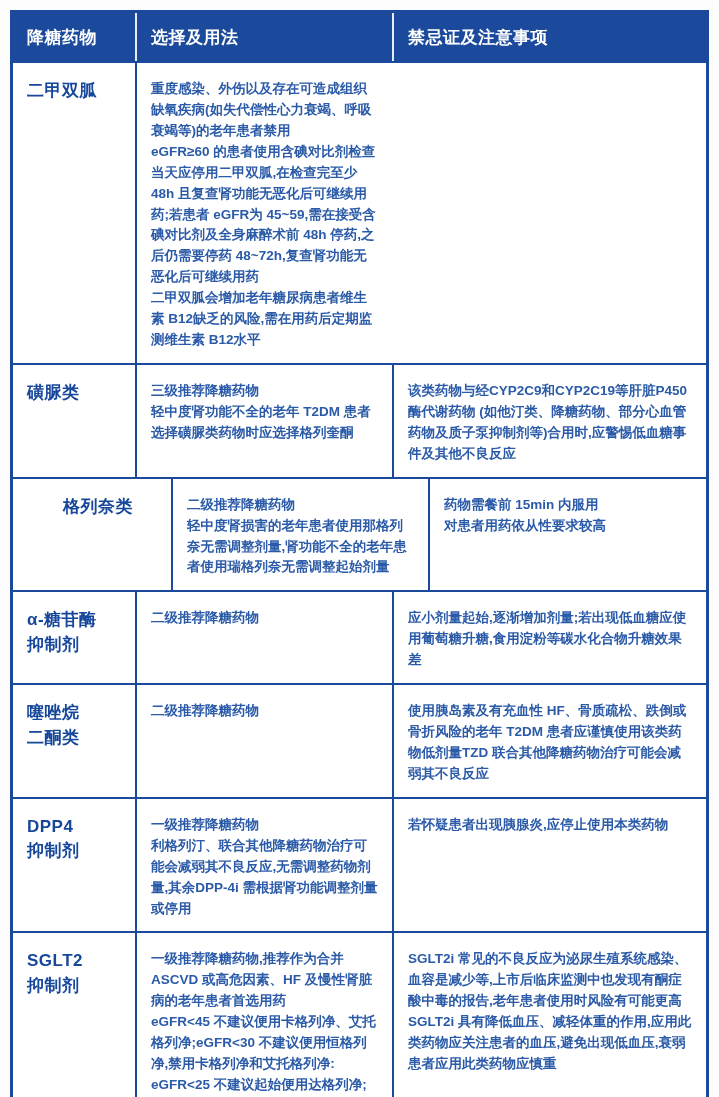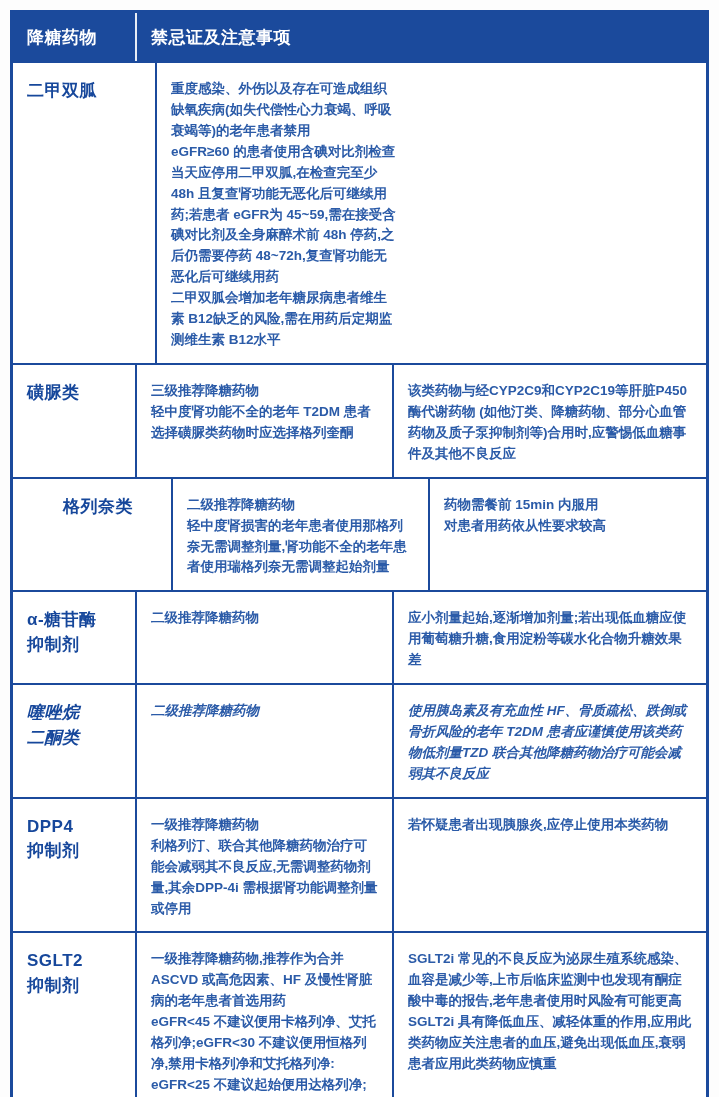--- a/index.html
+++ b/index.html
@@ -63,36 +63,37 @@
     color:var(--drug-text);
     font-size:17px;
     font-weight:700;
     line-height:1.45;
     letter-spacing:.5px;
   }
   .cell + .cell{
     border-left:2px solid var(--grid-border);
   }
   
-  .r0{min-height:182px;gap:20px;}
+  .r0{min-height:182px;}
   .r1{min-height:104px;}
   .r2{min-height:100px;padding-left:36px;}
   .r3{min-height:74px;}
-  .r4{min-height:90px;font-style:italic;}
+  .r4{min-height:90px;}
   .r5{min-height:100px;}
   .r6{min-height:228px;}
 </style>
 </head>
 <body>
 
 <div class="page">
   <div class="tbl">
 
     <div class="hdr-row">
       <div class="hdr-cell">降糖药物</div>
+      <div class="hdr-cell">选择及用法</div>
       <div class="hdr-cell">禁忌证及注意事项</div>
     </div>
 
     <div class="row r0">
       <div class="cell drug">二甲双胍</div>
       <div class="cell">重度感染、外伤以及存在可造成组织缺氧疾病(如失代偿性心力衰竭、呼吸衰竭等)的老年患者禁用
 eGFR≥60 的患者使用含碘对比剂检查当天应停用二甲双胍,在检查完至少 48h 且复查肾功能无恶化后可继续用药;若患者 eGFR为 45~59,需在接受含碘对比剂及全身麻醉术前 48h 停药,之后仍需要停药 48~72h,复查肾功能无恶化后可继续用药
 二甲双胍会增加老年糖尿病患者维生素 B12缺乏的风险,需在用药后定期监测维生素 B12水平</div>
     </div>
 

